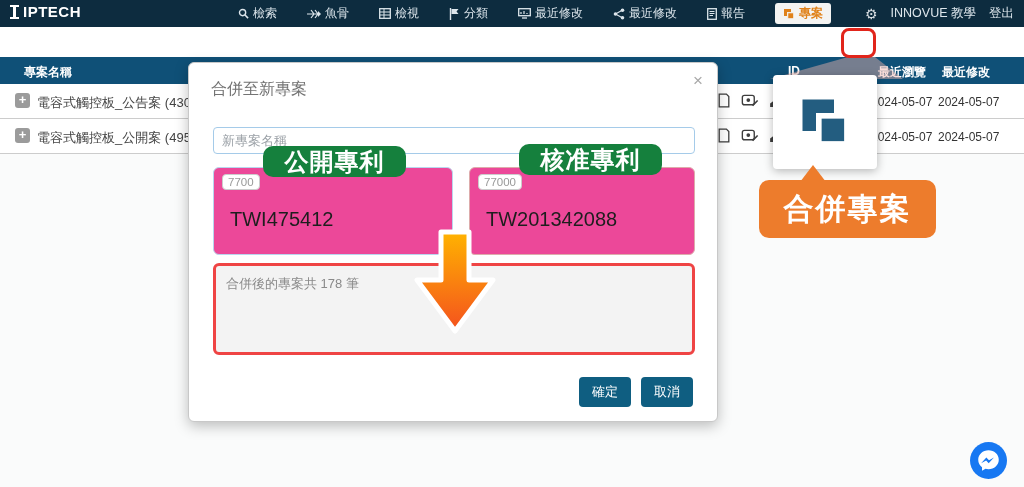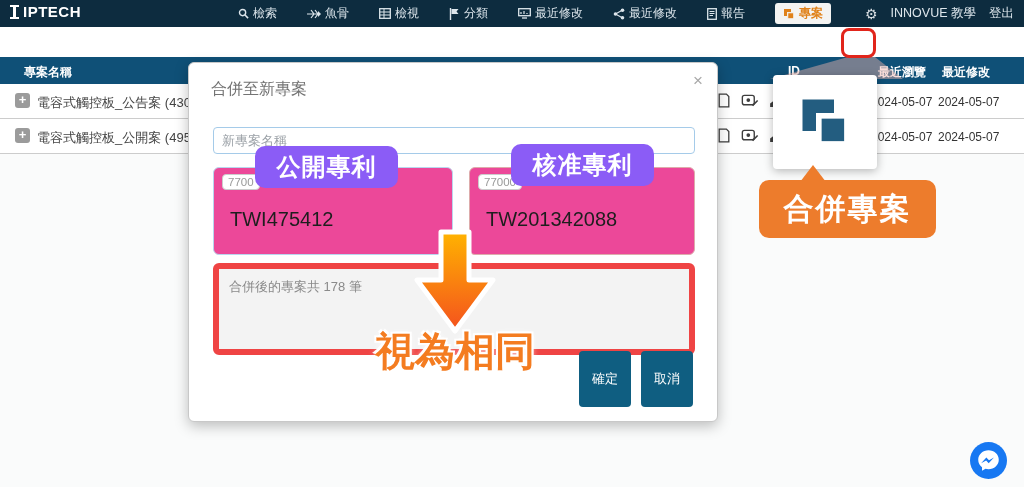--- a/index.html
+++ b/index.html
@@ -39,27 +39,27 @@
   .modal { position:absolute; left:188px; top:62px; width:530px; height:360px; background:#fff; border:1px solid #c8c8c8; border-radius:6px; box-shadow:0 4px 14px rgba(0,0,0,.25); z-index:20; }
   .modal-title { position:absolute; left:22px; top:16px; font-size:16px; color:#737373; }
   .modal-close { position:absolute; right:14px; top:8px; font-size:17px; color:#a8a8a8; cursor:pointer; }
   .name-input { position:absolute; left:24px; top:64px; width:482px; height:27px; border:1px solid #a5cbe9; border-radius:4px; font-size:13px; padding:0 8px; color:#333; font-family:"Liberation Sans",sans-serif; }
   .name-input::placeholder { color:#9aa0a6; }
   .panel { position:absolute; top:104px; height:88px; border-radius:6px; background:#ec4899; }
   .panel.left { left:24px; width:240px; border:1px solid #b9d6ee; }
   .panel.right { left:280px; width:226px; border:1px solid #ddabab; }
   .chip { position:absolute; left:8px; top:6px; font-size:11.5px; color:#999; border:1px solid #ccc; border-radius:4px; padding:1px 5px; background:#fff; }
   .patent { position:absolute; left:16px; top:40px; font-size:20px; color:#1e1e1e; }
-  .graybox { position:absolute; left:24px; top:200px; width:482px; height:92px; background:#f3f3f3; border:6px solid #ef4444; border-radius:6px; }
+  .graybox { position:absolute; left:24px; top:200px; width:482px; height:92px; background:#f3f3f3; border:3px solid #ef4444; border-radius:6px; }
   .graybox-text { position:absolute; left:10px; top:9px; font-size:13px; color:#8a8a8a; }
   .modal-buttons { position:absolute; right:24px; bottom:14px; display:flex; gap:10px; }
-  .btn { background:#0f5e81; color:#fff; font-size:13px; padding:19px 13px; border:none; border-radius:4px; cursor:pointer; font-family:"Liberation Sans",sans-serif; }
-
-  
-  .badge { position:absolute; height:42px; width:143px; background:#8b5cf6; border-radius:10px; color:#fff; font-size:24px; font-weight:bold; display:flex; align-items:center; justify-content:center; z-index:40; letter-spacing:1px; }
+  .btn { background:#0f5e81; color:#fff; font-size:13px; padding:6px 13px; border:none; border-radius:4px; cursor:pointer; font-family:"Liberation Sans",sans-serif; }
+
+  
+  .badge { position:absolute; height:31px; width:143px; background:#15803d; border-radius:10px; color:#fff; font-size:24px; font-weight:bold; display:flex; align-items:center; justify-content:center; z-index:40; letter-spacing:1px;margin-left:8px; }
   .badge.left { left:255px; top:146px; }
   .badge.right { left:511px; top:144px; }
   .arrow-wrap { position:absolute; left:403px; top:228px; z-index:40; }
   .equal-text { position:absolute; left:310px; top:324px; width:290px; text-align:center; font-size:40px; font-weight:bold; color:#f47c20; z-index:40;
     text-shadow:-2px -2px 0 #fff, 2px -2px 0 #fff, -2px 2px 0 #fff, 2px 2px 0 #fff, 0 0 7px #fff; }
   .callout-card { position:absolute; left:773px; top:75px; width:104px; height:94px; background:#fff; border-radius:4px; box-shadow:0 2px 10px rgba(0,0,0,.28); z-index:25; display:flex; align-items:center; justify-content:center; }
   .bubble { position:absolute; left:759px; top:180px; width:177px; height:58px; background:#ed7c2c; border-radius:10px; color:#fff; font-size:30px; font-weight:bold; display:flex; align-items:center; justify-content:center; z-index:40; letter-spacing:2px; }
   .bubble-notch { position:absolute; left:800px; top:165px; width:0; height:0; border-left:13px solid transparent; border-right:13px solid transparent; border-bottom:17px solid #ed7c2c; z-index:40; }
   .red-box { position:absolute; left:841px; top:28px; width:35px; height:30px; border:3px solid #e1251b; border-radius:8px; z-index:45; }
   .beam { position:absolute; left:0; top:0; z-index:15; pointer-events:none; }
@@ -260,21 +260,20 @@
     <svg width="104" height="108" viewBox="0 0 104 108">
       <defs>
         <linearGradient id="ag" x1="0" y1="0" x2="0" y2="1">
           <stop offset="0" stop-color="#ffb300"></stop>
             <stop offset="1" stop-color="#f4511e"></stop>
         </linearGradient>
       </defs>
       <path d="M38 4 h28 v48 h24 L52 103 14 52 h24 z" fill="url(#ag)" stroke="#fff" stroke-width="5" stroke-linejoin="round"></path>
     </svg>
   </div>
-  <div class="equal-text">視為相同</div>
 
   <div class="callout-card">
     <svg width="54" height="54" viewBox="0 0 24 24">
         <path fill="#235d80" fill-rule="evenodd" d="M2 2h14v14H2V2zm6 6h8v8H8V8z"></path>
         <rect x="9.5" y="9.5" width="12" height="12" fill="#235d80" stroke="#fff" stroke-width="2"></rect>
       </svg>
   </div>
   <div class="bubble-notch"></div>
   <div class="bubble">合併專案</div>
 

